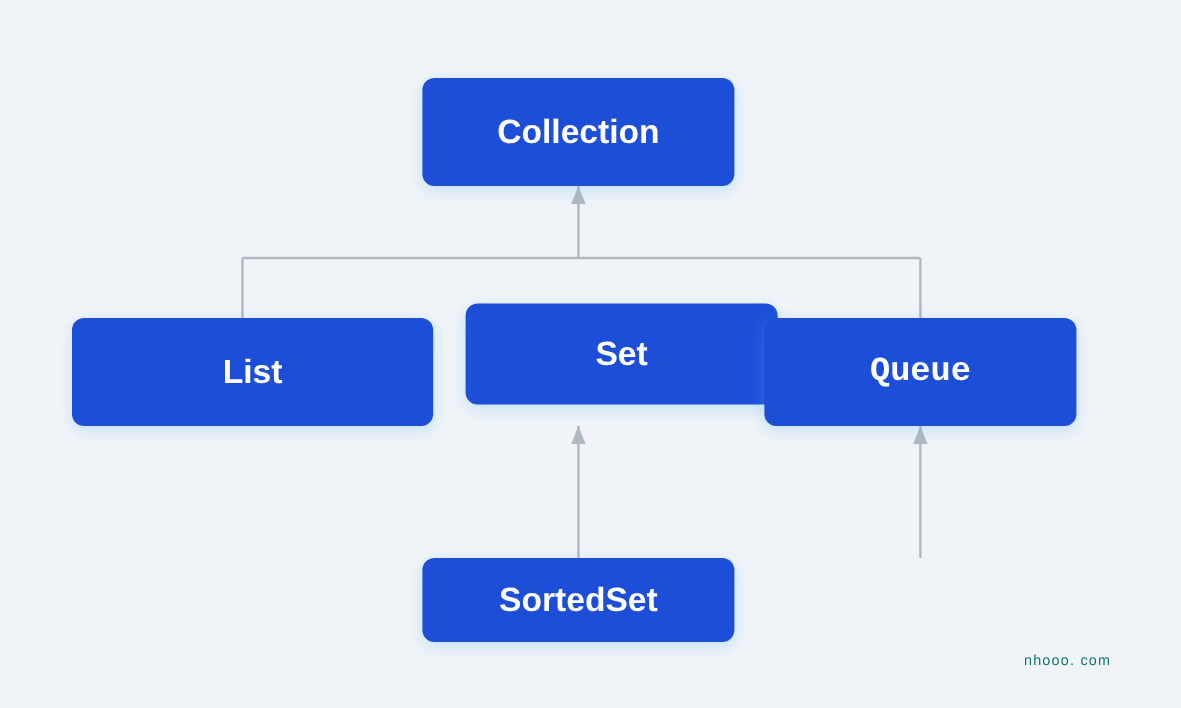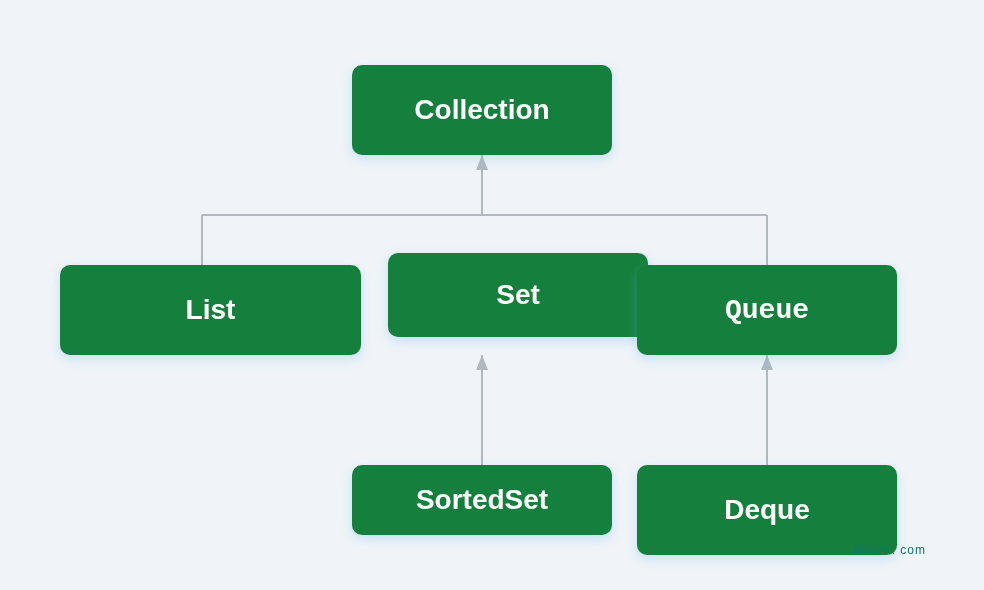--- a/index.html
+++ b/index.html
@@ -17,21 +17,21 @@
     }
 
     .diagram-container {
       position: relative;
       width: 900px;
       height: 540px;
     }
 
     .node {
       position: absolute;
-      background: #15803d;
+      background: #1d4ed8;
       border-radius: 10px;
       display: flex;
       align-items: center;
       justify-content: center;
       color: white;
       font-size: 28px;
       font-weight: bold;
       box-shadow: 0 4px 12px rgba(100,181,246,0.3);
     }
 
@@ -92,18 +92,15 @@
   </div>
 
   <div class="node" style="left: 595px; top: 240px; width: 260px; height: 90px; font-family: Liberation Mono, monospace;">
     <span>Queue</span>
   </div>
 
   <div class="node" style="left: 310px; top: 440px; width: 260px; height: 70px;">
     <span>SortedSet</span>
   </div>
 
-  <div class="node" style="left: 595px; top: 440px; width: 260px; height: 90px;">
-    <span>Deque</span>
-  </div>
 
   <div class="watermark">nhooo. com</div>
 </div>
 
 </body></html>

